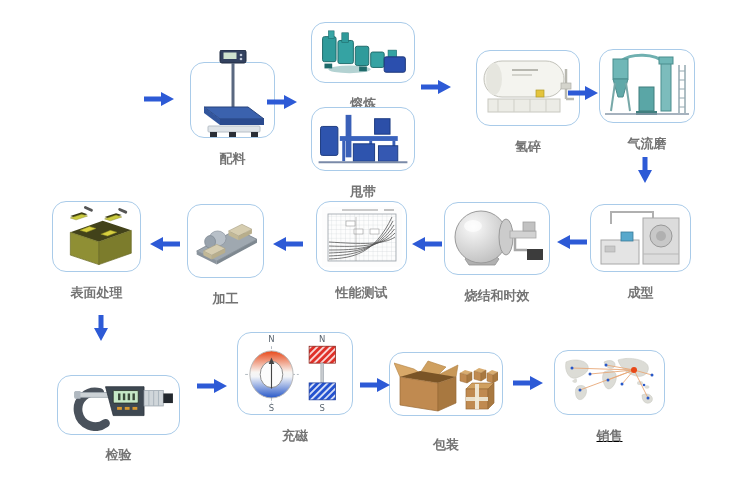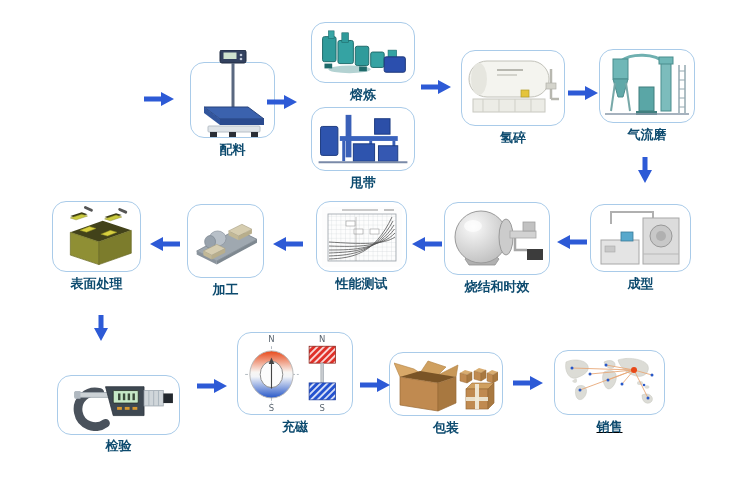--- a/index.html
+++ b/index.html
@@ -1,39 +1,39 @@
 <!DOCTYPE html>
 <html><head>
 <meta charset="utf-8">
 <style>
   html,body{margin:0;padding:0;background:#fff;}
   .stage{position:relative;width:733px;height:478px;background:#ffffff;
          font-family:"DejaVu Sans","Liberation Sans",sans-serif;overflow:hidden;}
   .node{position:absolute;display:flex;flex-direction:column;align-items:center;}
   .imgbox{box-sizing:border-box;border:1.6px solid #a9cbe9;border-radius:14px;background:#fff;
           display:flex;align-items:center;justify-content:center;position:relative;}
-  .label{margin-top:5px;font-size:13px;font-weight:600;color:#0c4a6e;white-space:nowrap;line-height:1;}
+  .label{margin-top:14px;font-size:13px;font-weight:600;color:#737373;white-space:nowrap;line-height:1;}
   .arrow{position:absolute;}
   .arrow svg{display:block;}
   
   .n1{left:60px;top:75px;}   .n1 .imgbox{width:76px;height:44px;}
   .n2{left:190px;top:62px;}  .n2 .imgbox{width:85px;height:76px;}
   .n2 .imgbox svg{margin-top:-12px;}
   .n3{left:311px;top:22px;}  .n3 .imgbox{width:104px;height:61px;}
   .n4{left:311px;top:107px;} .n4 .imgbox{width:104px;height:64px;}
-  .n5{left:461px;top:50px;}  .n5 .imgbox{width:104px;height:76px;}
+  .n5{left:476px;top:50px;}  .n5 .imgbox{width:104px;height:76px;}
   .n6{left:599px;top:49px;}  .n6 .imgbox{width:96px;height:74px;}
   .n7{left:590px;top:204px;} .n7 .imgbox{width:101px;height:68px;}
   .n8{left:444px;top:202px;} .n8 .imgbox{width:106px;height:73px;}
   .n9{left:316px;top:201px;} .n9 .imgbox{width:91px;height:71px;}
   .n10{left:187px;top:204px;}.n10 .imgbox{width:77px;height:74px;}
   .n11{left:52px;top:201px;} .n11 .imgbox{width:89px;height:71px;}
   .n12{left:57px;top:375px;font-family:Liberation Mono, monospace;} .n12 .imgbox{width:123px;height:60px;}
   .n13{left:237px;top:332px;}.n13 .imgbox{width:116px;height:83px;}
-  .n14{left:389px;top:352px;}.n14 .imgbox{width:114px;height:64px;}
+  .n14{left:389px;top:352px;gap:8px;}.n14 .imgbox{width:114px;height:64px;}
   .n15{left:554px;top:350px;text-decoration:underline;}.n15 .imgbox{width:111px;height:65px;}
   
   .a1{left:143px;top:91px;}  .a2{left:266px;top:94px;}  .a3{left:420px;top:79px;}
   .a4{left:567px;top:85px;}  .a5{left:637px;top:156px;} .a6{left:556px;top:234px;}
   .a7{left:411px;top:236px;} .a8{left:272px;top:236px;} .a9{left:149px;top:236px;}
   .a10{left:93px;top:314px;} .a11{left:196px;top:378px;}.a12{left:359px;top:377px;}
   .a13{left:512px;top:375px;}
 </style>
 </head>
 <body>

